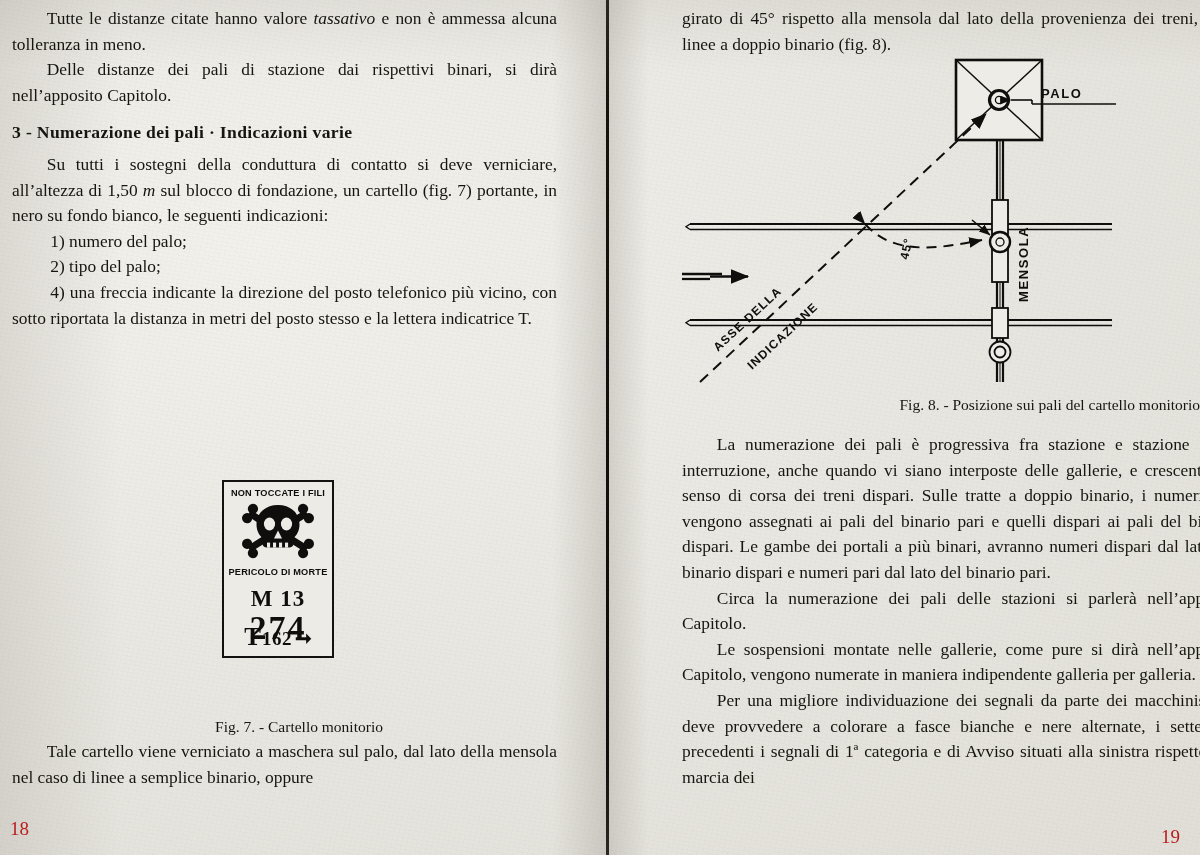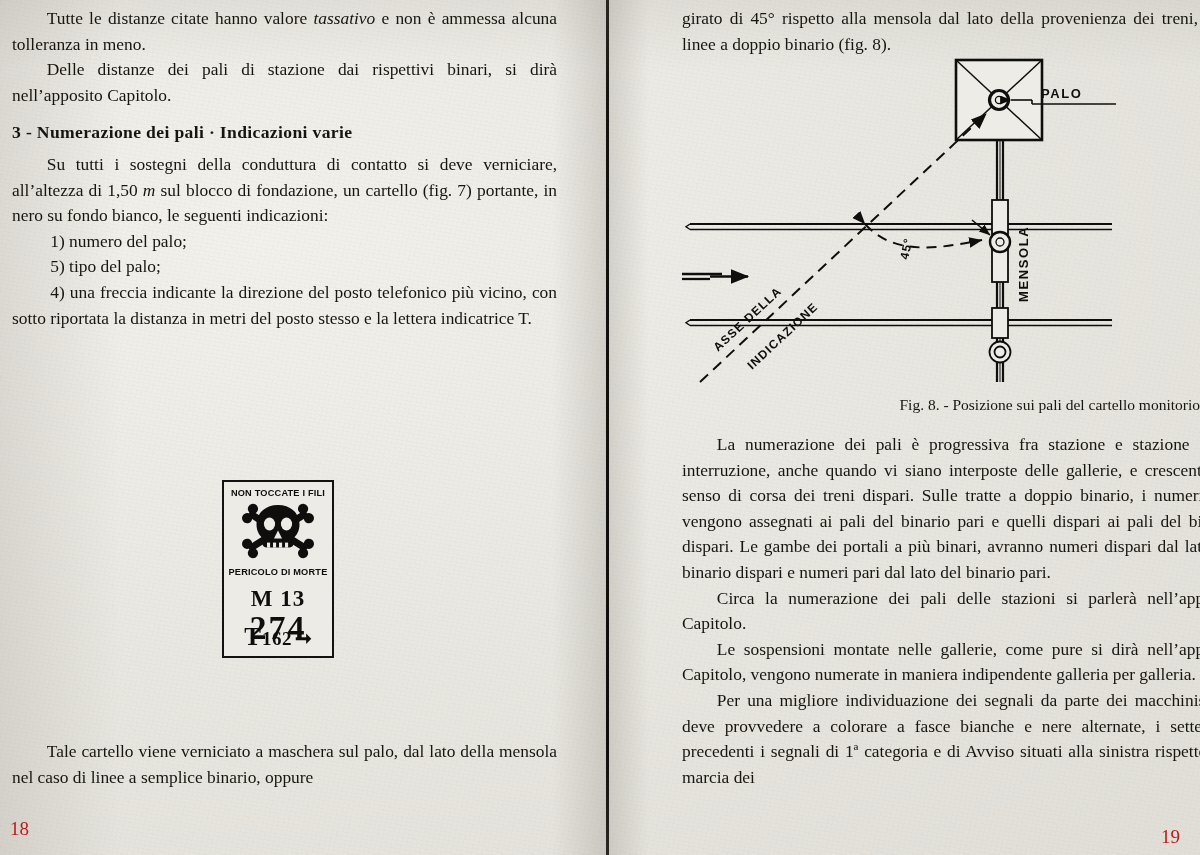--- a/index.html
+++ b/index.html
@@ -212,21 +212,21 @@
 
     <p>Delle distanze dei pali di stazione dai rispettivi binari, si dirà nell’apposito Capitolo.</p>
 
     <div class="gap"></div>
     <h2 class="heading">3 - Numerazione dei pali · Indicazioni varie</h2>
     <div class="gap-s"></div>
 
     <p><span>Su tutti i sostegni della conduttura di contatto si deve verniciare, all’altezza di 1,50 </span><span class="it">m</span><span> sul blocco di fondazione, un cartello (fig. 7) portante, in nero su fondo bianco, le seguenti indicazioni:</span></p>
 
     <p class="listitem">1) numero del palo;</p>
-    <p class="listitem">5) tipo del palo;</p>
+    <p class="listitem">2) tipo del palo;</p>
     <p class="listitem">4) una freccia indicante la direzione del posto telefonico più vicino, con sotto riportata la distanza in metri del posto stesso e la lettera indicatrice T.</p>
   </div>
 
   <div id="fig7-wrap">
     <div id="fig7-sign">
       <div class="sign-top-text">NON TOCCATE I FILI</div>
 
       <svg id="skull" width="80" height="62" viewBox="0 0 80 62">
         <g fill="#100e0c">
 
@@ -263,20 +263,21 @@
       <div class="sign-type">M 13</div>
       <div class="sign-number">274</div>
       <div class="sign-phone">
         <span class="tl">T</span>
         <span class="num">162</span>
         <span class="arw">➞</span>
       </div>
     </div>
   </div>
 
+  <div class="figcap" id="fig7-cap">Fig. 7. - Cartello monitorio</div>
 
   <div class="col" style="left:12px;top:739px;width:545px;">
     <p>Tale cartello viene verniciato a maschera sul palo, dal lato della mensola nel caso di linee a semplice binario, oppure</p>
   </div>
 
   <div class="folio" id="folio-left">18</div>
 </div>
 
 <div class="page" id="page-right">
 

